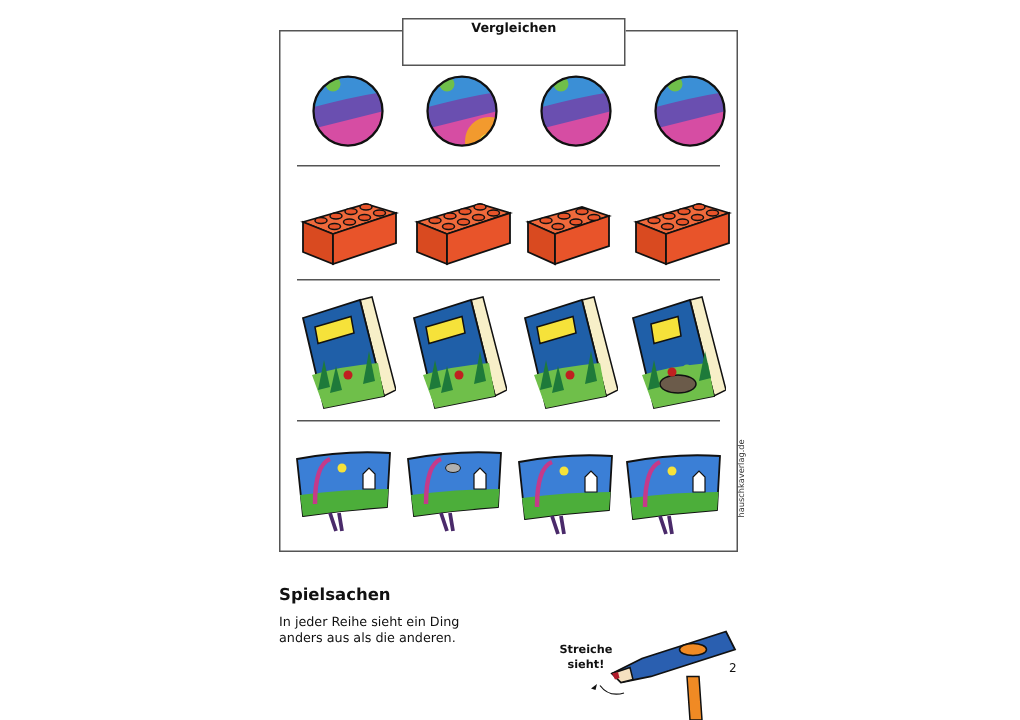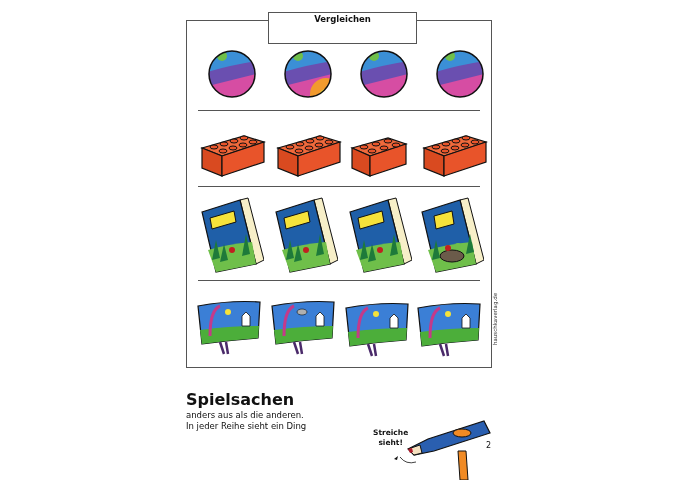--- a/index.html
+++ b/index.html
@@ -5,21 +5,21 @@
   html,body{margin:0;padding:0;background:#fff;}
   body{width:680px;height:480px;position:relative;overflow:hidden;font-family:"DejaVu Sans","Liberation Sans",sans-serif;}
   .frame{position:absolute;left:186px;top:20px;width:306px;height:348px;border:1.5px solid #555;border-top:none;box-sizing:border-box;}
   .frame-top-l{position:absolute;left:186px;top:20px;width:82px;border-top:1.5px solid #555;}
   .frame-top-r{position:absolute;left:417px;top:20px;width:75px;border-top:1.5px solid #555;}
   .title-box{position:absolute;left:268px;top:12px;width:149px;height:32px;border:1.5px solid #555;box-sizing:border-box;background:#fff;text-align:center;font-size:8.5px;font-weight:bold;line-height:13px;color:#111;}
   .divider{position:absolute;left:198px;width:282px;border-top:1.5px solid #555;}
   .row{position:absolute;left:190px;width:300px;height:80px;}
   .item{position:absolute;width:64px;height:64px;}
   .item svg{width:100%;height:100%;}
-  .heading{position:absolute;left:186px;top:390px;font-size:16px;font-weight:bold;color:#111;}
+  .heading{position:absolute;left:186px;top:390px;font-size:11px;font-weight:bold;color:#111;}
   .instr{position:absolute;left:186px;top:410px;font-size:8.5px;line-height:11px;color:#111;width:150px;}
   .instr span{display:block;}
   .callout{position:absolute;left:373px;top:428px;font-size:7.5px;font-weight:bold;line-height:10px;color:#111;text-align:center;}
   .pagenum{position:absolute;left:486px;top:441px;font-size:8px;color:#111;}
   .side-url{position:absolute;left:492px;top:345px;font-size:5.5px;color:#333;transform:rotate(-90deg);transform-origin:left top;white-space:nowrap;}
   .mascot{position:absolute;left:380px;top:415px;width:130px;height:65px;}
 </style>
 </head>
 <body>
 
@@ -272,22 +272,22 @@
       <path d="M46 30 V20 L50 16 L54 20 V30Z" fill="#fff" stroke="#111" stroke-width="0.8"></path>
       <path d="M24 46 L28 58 M30 46 L32 58" stroke="#4a2a6a" stroke-width="2.5"></path>
     </svg>
   </div>
 </div>
 
 <div class="side-url">hauschkaverlag.de</div>
 
 <div class="heading">Spielsachen</div>
 <div class="instr">
+  <span>In jeder Reihe sieht ein Ding</span>
   <span>anders aus als die anderen.</span>
-  <span>In jeder Reihe sieht ein Ding</span>
 </div>
 
 <div class="callout">
   <div>Streiche</div>
   <div>sieht!</div>
 </div>
 
 <svg class="mascot" viewBox="0 0 130 65">
   <path d="M20 42 Q26 50 36 47" fill="none" stroke="#111" stroke-width="0.8"></path>
   <path d="M14 44 L18 41 L17 45Z" fill="#111"></path>

